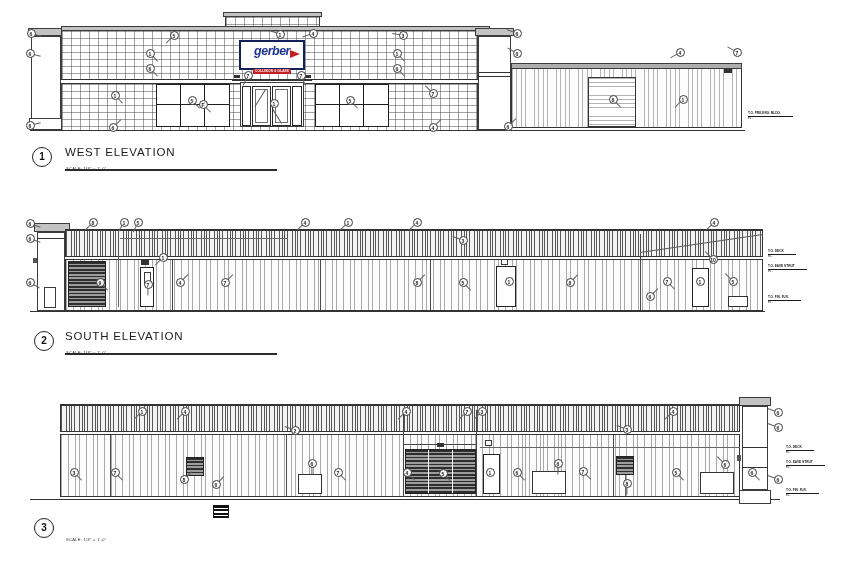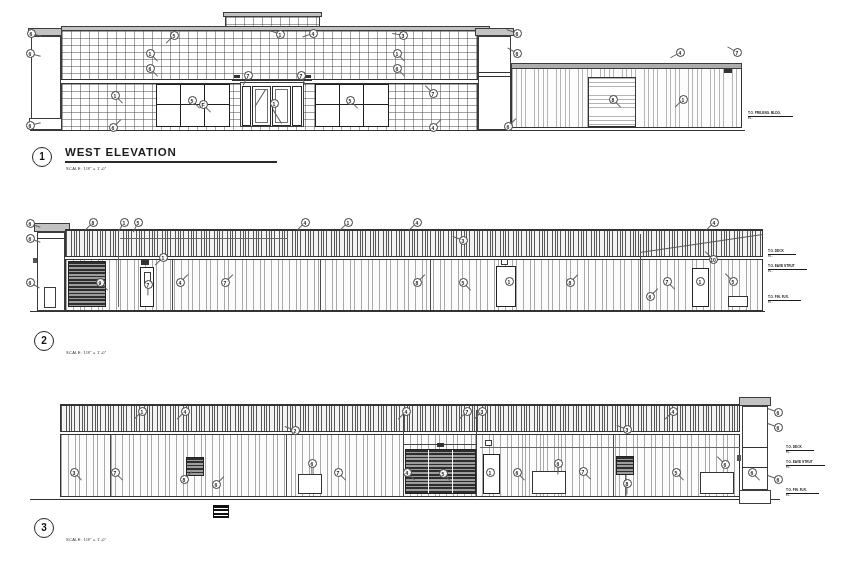--- a/index.html
+++ b/index.html
@@ -41,22 +41,22 @@
   .callout .bubble{position:absolute;inset:0;border:.8px solid #3a3a3a;border-radius:50%;
     background:rgba(255,255,255,.94);font-weight:700;font-size:5px;line-height:8.4px;text-align:center;
     color:#1d1d1d;box-sizing:border-box;z-index:2;}
   .datum{position:absolute;color:#1a1a1a;}
   .datum .d1{font-size:3.2px;line-height:3.6px;font-weight:700;white-space:nowrap;
     border-bottom:.9px solid #1a1a1a;padding:0 12px .5px 0;}
   .datum .d2{font-size:3px;line-height:3.4px;white-space:nowrap;}
   .tnum{position:absolute;width:20px;height:20px;border:1.3px solid #222;border-radius:50%;
     font-weight:700;font-size:10px;line-height:18px;text-align:center;color:#111;background:#fff;
     box-sizing:border-box;}
-  .ttext{position:absolute;font-weight:700;font-size:11.5px;line-height:13px;letter-spacing:.8px;
-    color:#1c1c1c;border-bottom:2px solid #2a2a2a;padding-bottom:2px;width:212px;white-space:nowrap;}
+  .ttext{position:absolute;font-weight:400;font-size:11.5px;line-height:13px;letter-spacing:.8px;
+    color:#1c1c1c;border-bottom:2px solid #2a2a2a;padding-bottom:10px;width:212px;white-space:nowrap;}
   .tscale{position:absolute;font-size:4px;color:#333;letter-spacing:.3px;white-space:nowrap;}
   .sign{position:absolute;left:239px;top:40px;width:66px;height:30px;border:2.2px solid #10215c;
     background:#fff;box-sizing:border-box;text-align:center;}
   .sign-word{position:relative;display:block;color:#1d3293;font-weight:700;font-style:italic;
     font-size:12.5px;line-height:13px;letter-spacing:-.5px;margin-top:3px;}
   .sign-swoosh{position:absolute;right:3px;top:8px;width:0;height:0;border-top:4px solid transparent;
     border-bottom:4px solid transparent;border-left:10px solid #c32026;}
   .sign-tag{display:inline-block;background:#c32026;color:#fff;font-weight:700;font-size:3px;
     line-height:4.6px;padding:0 2px;letter-spacing:.2px;margin-top:1px;white-space:nowrap;}
   .hatchbox{position:absolute;border:.8px solid #111;box-sizing:border-box;
@@ -77,20 +77,25 @@
     <div class="outline" style="left:29px;top:118px;width:35px;height:12px;"></div>
 
     <div class="cap" style="left:61px;top:26px;width:429px;height:5px;"></div>
     <div class="cap" style="left:223px;top:12px;width:99px;height:5px;"></div>
     <div class="grid-tile" style="left:225px;top:17px;width:95px;height:9px;"></div>
     <div class="grid-tile" style="left:61px;top:31px;width:417px;height:48px;"></div>
     <div class="hline" style="left:61px;top:79px;width:417px;height:1.1px;"></div>
     <div class="hline" style="left:61px;top:83px;width:417px;height:1.1px;"></div>
     <div class="grid-tile" style="left:61px;top:84px;width:417px;height:46px;"></div>
 
+    <div class="sign">
+      <span class="sign-word">gerber</span>
+      <span class="sign-swoosh"></span>
+      <span class="sign-tag">COLLISION &amp; GLASS</span>
+    </div>
 
     <div class="win" style="left:156px;top:84px;width:74px;height:43px;">
       <div class="mv" style="left:23px;"></div>
       <div class="mv" style="left:47px;"></div>
       <div class="mh" style="top:19px;"></div>
     </div>
     <div class="win" style="left:315px;top:84px;width:74px;height:43px;">
       <div class="mv" style="left:23px;"></div>
       <div class="mv" style="left:47px;"></div>
       <div class="mh" style="top:19px;"></div>
@@ -269,20 +274,21 @@
     <div class="mark" style="left:141px;top:260px;width:8px;height:5px;"></div>
     <div class="mandoor" style="left:140px;top:267px;width:14px;height:40px;">
       <div class="outline" style="left:3px;top:4px;width:7px;height:12px;border-width:.7px;"></div>
     </div>
     <div class="outline" style="left:501px;top:259px;width:7px;height:6px;border-width:.8px;"></div>
     <div class="mandoor" style="left:496px;top:266px;width:20px;height:41px;"></div>
     <div class="mandoor" style="left:692px;top:268px;width:17px;height:39px;"></div>
     <div class="stoop" style="left:728px;top:296px;width:20px;height:11px;"></div>
 
     <div class="tnum" style="left:34px;top:331px;">2</div>
+    <div class="ttext" style="left:65px;top:330px;">SOUTH ELEVATION</div>
     <div class="tscale" style="left:66px;top:350px;">SCALE: 1/8" = 1'-0"</div>
   <div class="callout" style="left: 25.5px; top: 218.5px;">
         <div class="leader" style="transform: rotate(20deg);"></div>
         <div class="bubble">6</div>
       </div>
       <div class="callout" style="left: 25.5px; top: 233.5px;">
         <div class="leader" style="transform: rotate(20deg);"></div>
         <div class="bubble">6</div>
       </div>
       <div class="callout" style="left: 25.5px; top: 277.5px;">

